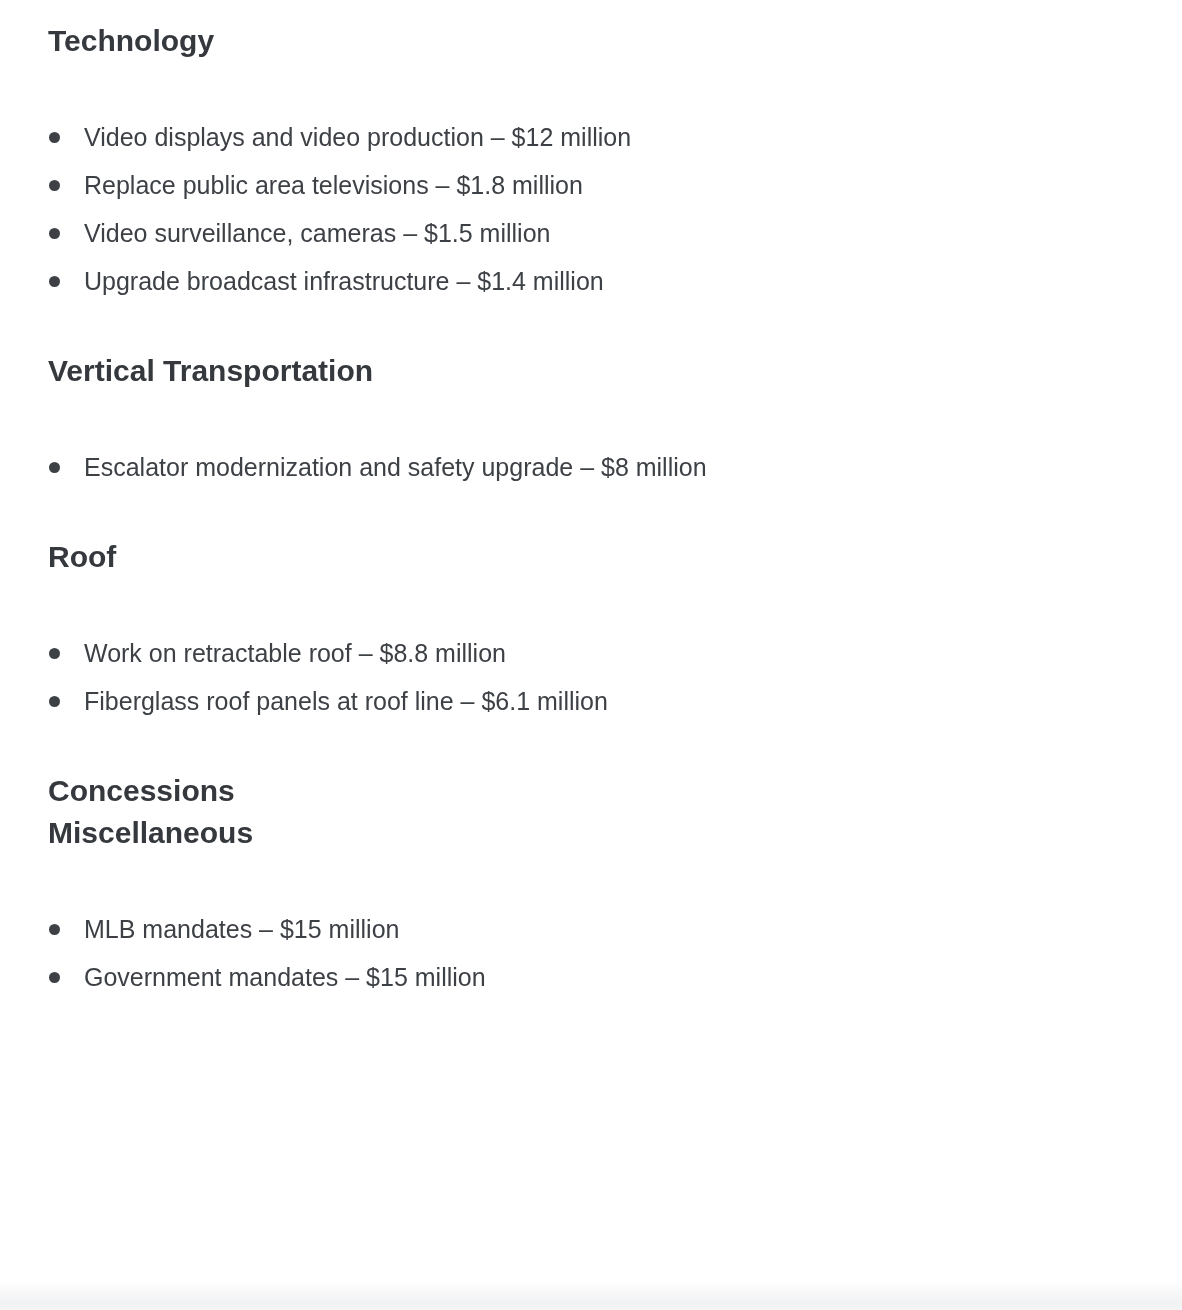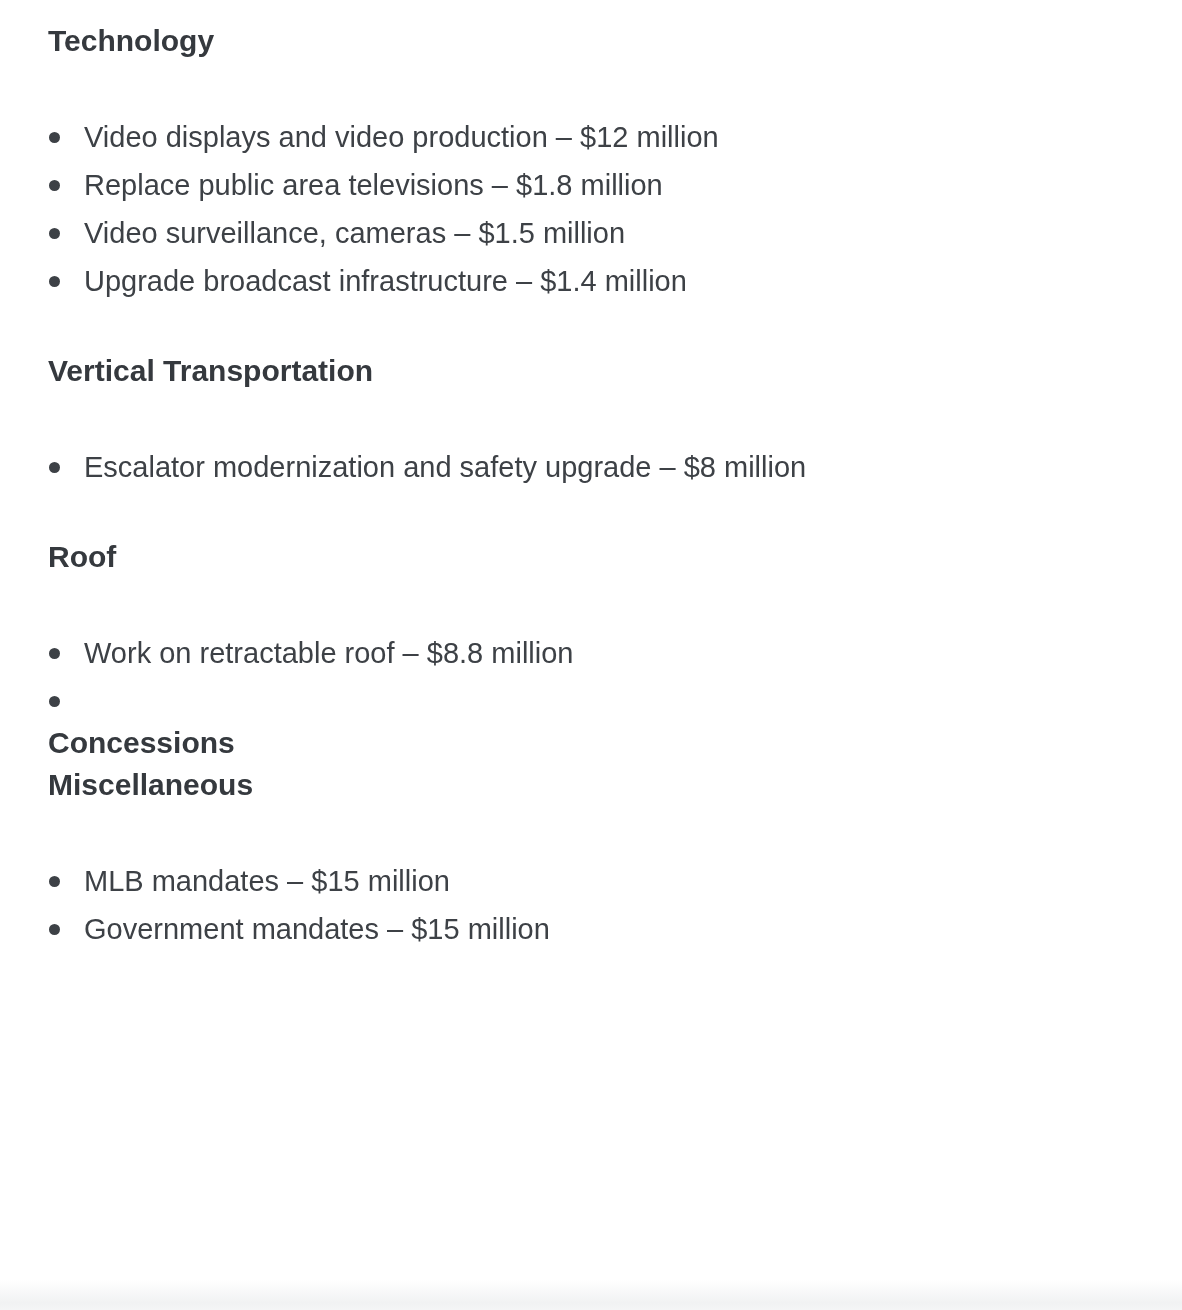--- a/index.html
+++ b/index.html
@@ -26,21 +26,21 @@
     margin: 8px;
   }
   .bullet-list {
     list-style: none;
     margin: 55px 0 49px 0;
     padding: 0;
   }
   .bullet-list li {
     position: relative;
     padding-left: 44px;
-    font-size: 29px;
+    font-size: 25px;
     line-height: 48px;
     color: #3d4146;
   }
   .bullet {
     position: absolute;
     left: 9px;
     top: 19px;
     width: 11px;
     height: 11px;
     border-radius: 50%;
@@ -69,21 +69,21 @@
   </ul>
 
   <h3 class="section-heading">Vertical Transportation</h3>
   <ul class="bullet-list">
     <li><span class="bullet"></span><span>Escalator modernization and safety upgrade – $8 million</span></li>
   </ul>
 
   <h3 class="section-heading">Roof</h3>
   <ul class="bullet-list">
     <li><span class="bullet"></span><span>Work on retractable roof – $8.8 million</span></li>
-    <li><span class="bullet"></span></li>
+    <li><span class="bullet"></span><span>Fiberglass roof panels at roof line – $6.1 million</span></li>
   </ul>
 
   <h3 class="section-heading">Concessions</h3>
 
   <h3 class="section-heading">Miscellaneous</h3>
   <ul class="bullet-list">
     <li><span class="bullet"></span><span>MLB mandates – $15 million</span></li>
     <li><span class="bullet"></span><span>Government mandates – $15 million</span></li>
   </ul>
 

